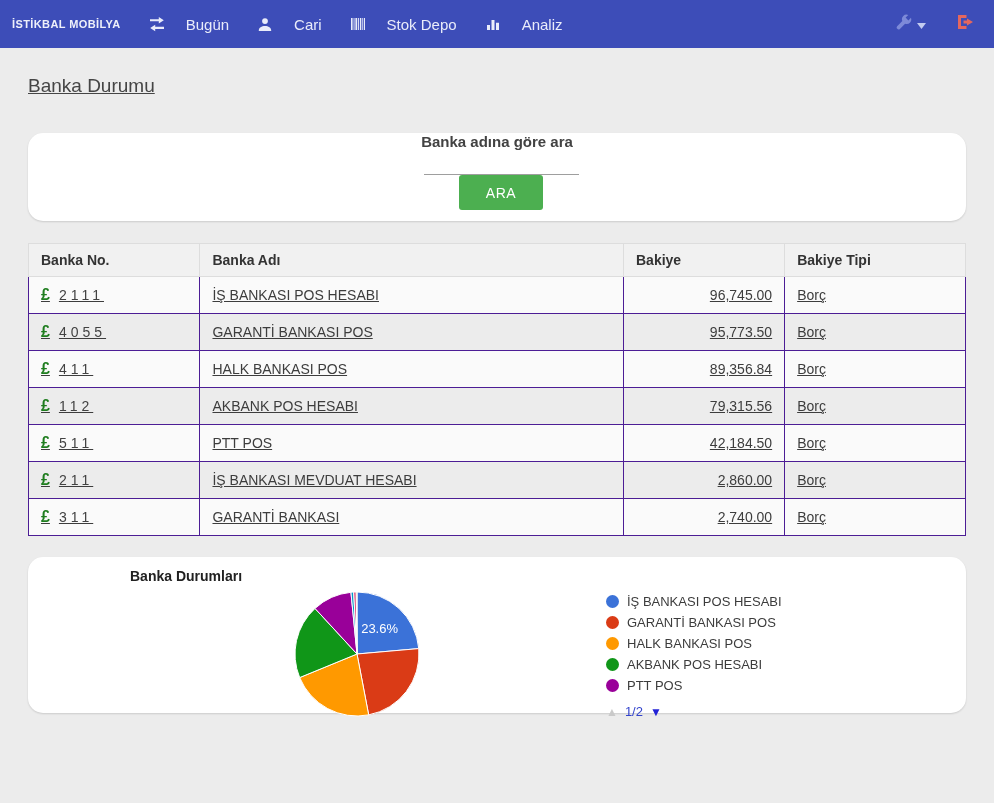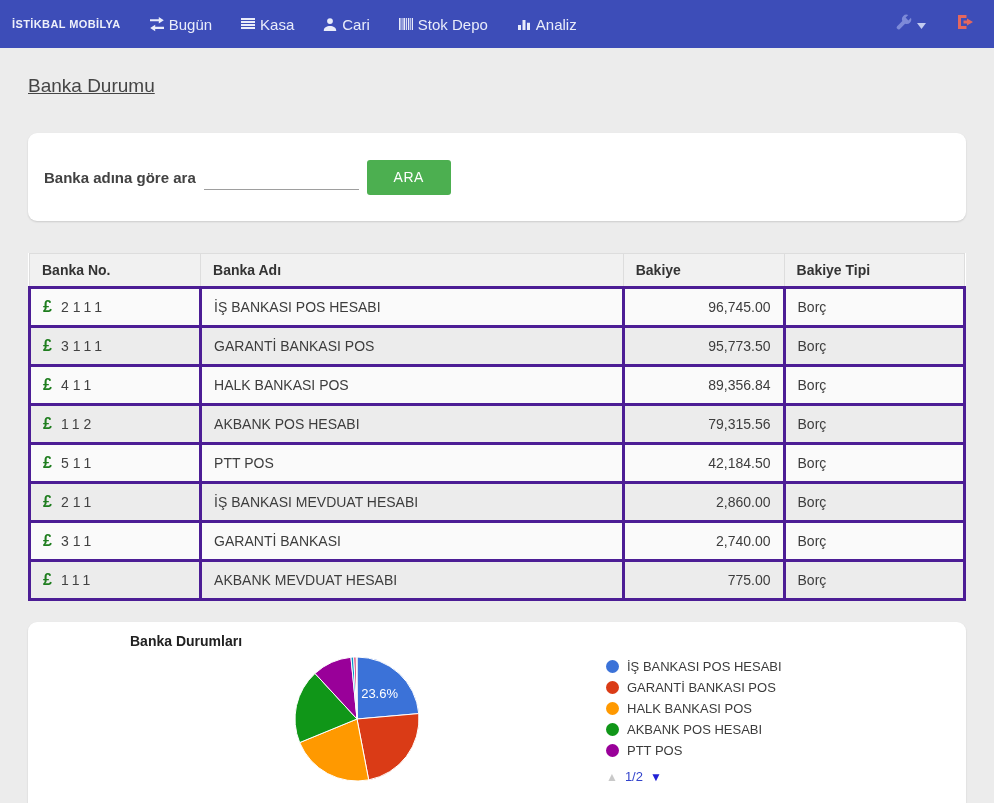--- a/index.html
+++ b/index.html
@@ -4,52 +4,52 @@
 <style>
   * { margin:0; padding:0; box-sizing:border-box; }
   html,body { background:#e9ebee; }
   body { font-family:"Liberation Sans","DejaVu Sans",sans-serif; }
   .page { width:994px; min-height:803px; background:#ececec; position:relative; overflow:hidden; }
 
   
   .navbar { height:48px; background:var(--nav-bg,#3d4db8); display:flex; align-items:stretch; color:#eef0fa; }
   .brand { display:flex; align-items:center; padding:0 14px 0 12px; font-size:11px; font-weight:bold; letter-spacing:.4px; white-space:nowrap; }
   .nav-items { display:flex; align-items:stretch; }
-  .nav-item { display:flex; align-items:center; gap:4px; padding:15px 12px; margin:0 2px; font-size:15px; cursor:pointer; white-space:nowrap; color:#e9ecfa; text-decoration:none; }
+  .nav-item { display:flex; align-items:center; gap:21px; padding:15px 12px; margin:0 2px; font-size:15px; cursor:pointer; white-space:nowrap; color:#e9ecfa; text-decoration:none; }
   .nav-item.active { background:var(--nav-active,#5565c4); }
   .nav-item svg { width:16px; height:16px; fill:currentColor; display:block; }
   .nav-tools { margin-left:auto; display:flex; align-items:center; gap:30px; padding-right:20px; }
   .tool-btn { display:flex; align-items:center; gap:5px; cursor:pointer; }
   .wrench svg { width:17px; height:17px; fill:#7d8ad8; }
   .caret svg { width:9px; height:6px; fill:#c3cbf0; }
   .logout svg { width:18px; height:16px; fill:#e4675e; }
 
   
   .content { padding:0 28px; }
   .page-title { font-size:19px; font-weight:400; color:#454545; padding-top:27px;text-decoration:underline; }
 
-  .card { background:#fff; border-radius:9px; box-shadow:0 1px 2px rgba(0,0,0,.14); }
+  .card { background:#fff; border-radius:15px; box-shadow:0 1px 2px rgba(0,0,0,.14);flex-direction:column; }
   .search-card { margin-top:36px; height:88px; display:flex; align-items:center; padding:0 16px; }
   .search-label { font-size:15px; font-weight:bold; color:#424242; }
   .search-input { margin-left:8px; width:155px; border:none; border-bottom:1px solid #9e9e9e; font-size:14px; padding:4px 2px; outline:none; background:transparent; color:#333; }
   .search-btn { margin-left:8px; width:84px; height:35px; background:var(--accent-green,#4caf50); border:none; border-radius:3px; color:#fff; font-size:14px; font-weight:normal; letter-spacing:.5px; cursor:pointer; }
 
   
-  table.bank-table { margin-top:32px; width:100%; border-collapse:collapse; background:#fff; font-size:14px; }
+  table.bank-table { margin-top:22px; width:100%; border-collapse:collapse; background:#fff; font-size:14px; }
   .bank-table th { text-align:left; background:#f1f1f1; color:#333; font-weight:bold; padding:8px 12px; border:1px solid #ddd; height:33px; }
-  .bank-table td { padding:9px 12px; border:3px solid #4c1d95; color:#3d3d3d; height:37px; }
+  .bank-table td { padding:9px 12px; border:1px solid #4c1d95; color:#3d3d3d; height:37px;text-decoration:underline; }
   .bank-table tbody tr:nth-child(odd)  td { background:#fafafa; }
   .bank-table tbody tr:nth-child(even) td { background:#ececec; }
   .col-no { width:18.3%; } .col-name { width:45.2%; } .col-bal { width:17.2%; } .col-type { width:19.3%; }
   .cell-balance { text-align:right; }
   .currency { color:var(--currency-green,#1e7d1e); font-weight:bold; font-size:16px; margin-right:9px; }
   .bank-no { letter-spacing:4px; color:#424242; }
 
   
-  .chart-card { margin-top:21px; height:199px; position:relative; margin-bottom:12px; }
+  .chart-card { margin-top:21px; height:156px; position:relative; margin-bottom:12px; }
   .chart-title { position:absolute; left:102px; top:11px; font-size:14px; font-weight:bold; color:#212121; }
   .pie-wrap { position:absolute; left:263px; top:31px; width:132px; height:132px; }
   .pie-label { font-size:13px; fill:#ffffff; }
   .legend { position:absolute; left:578px; top:34px; }
   .legend-item { display:flex; align-items:center; height:21px; gap:8px; cursor:pointer; }
   .legend-dot { width:13px; height:13px; border-radius:50%; flex:0 0 13px; }
   .legend-text { font-size:13px; color:#3c3c3c; white-space:nowrap; }
   .legend-pager { display:flex; align-items:center; gap:7px; margin-top:8px; font-size:13px; }
   .pager-up { color:#c9c9c9; font-size:12px; cursor:default; }
   .pager-label { color:#3344cc; }
@@ -63,28 +63,20 @@
   <header class="navbar">
     <div class="brand">İSTİKBAL MOBİLYA</div>
     <nav class="nav-items" id="nav-items">
         <a class="nav-item">
     <span class="nav-icon">
             <svg viewBox="0 0 16 16">
               <path d="M1 3.2h8.8V1l5 3.3-5 3.3V5.2H1zM15 10.8H6.2v-2.1l-5 3.3 5 3.3v-2.4H15z"></path>
             </svg>
           </span>
     <span class="nav-label">Bugün</span>
-  </a>
-        <a class="nav-item">
-    <span class="nav-icon">
-            <svg viewBox="0 0 16 16">
-              <path d="M1 2h14v2H1zM1 5h14v2H1zM1 8h14v2H1zM1 11h14v2H1z"></path>
-            </svg>
-          </span>
-    <span class="nav-label">Kasa</span>
   </a>
         <a class="nav-item">
     <span class="nav-icon">
             <svg viewBox="0 0 16 16">
               <path d="M8 2.2a2.9 2.9 0 1 1 0 5.8 2.9 2.9 0 0 1 0-5.8zM1.8 15v-.5c0-3 2.8-4.6 6.2-4.6s6.2 1.6 6.2 4.6v.5z"></path>
             </svg>
           </span>
     <span class="nav-label">Cari</span>
   </a>
         <a class="nav-item">
@@ -155,21 +147,21 @@
           <tr>
     <td>
       <span class="currency">£</span><span class="bank-no">2111</span>
     </td>
     <td>İŞ BANKASI POS HESABI</td>
     <td class="cell-balance">96,745.00</td>
     <td>Borç</td>
   </tr>
           <tr>
     <td>
-      <span class="currency">£</span><span class="bank-no">3111</span>
+      <span class="currency">£</span><span class="bank-no">4055</span>
     </td>
     <td>GARANTİ BANKASI POS</td>
     <td class="cell-balance">95,773.50</td>
     <td>Borç</td>
   </tr>
           <tr>
     <td>
       <span class="currency">£</span><span class="bank-no">411</span>
     </td>
     <td>HALK BANKASI POS</td>
@@ -199,28 +191,20 @@
     <td>İŞ BANKASI MEVDUAT HESABI</td>
     <td class="cell-balance">2,860.00</td>
     <td>Borç</td>
   </tr>
           <tr>
     <td>
       <span class="currency">£</span><span class="bank-no">311</span>
     </td>
     <td>GARANTİ BANKASI</td>
     <td class="cell-balance">2,740.00</td>
-    <td>Borç</td>
-  </tr>
-          <tr>
-    <td>
-      <span class="currency">£</span><span class="bank-no">111</span>
-    </td>
-    <td>AKBANK MEVDUAT HESABI</td>
-    <td class="cell-balance">775.00</td>
     <td>Borç</td>
   </tr>
         </tbody>
     </table>
 
     <section class="card chart-card">
       <div class="chart-title">Banka Durumları</div>
       <div class="pie-wrap">
         <svg id="pie-svg" width="132" height="132" viewBox="0 0 132 132">
             <path d="M66 66 L66.00 4.00 A62 62 0 0 1 127.76 60.59 Z" fill="#3b72d8" stroke="#ffffff" stroke-width="1"></path>

